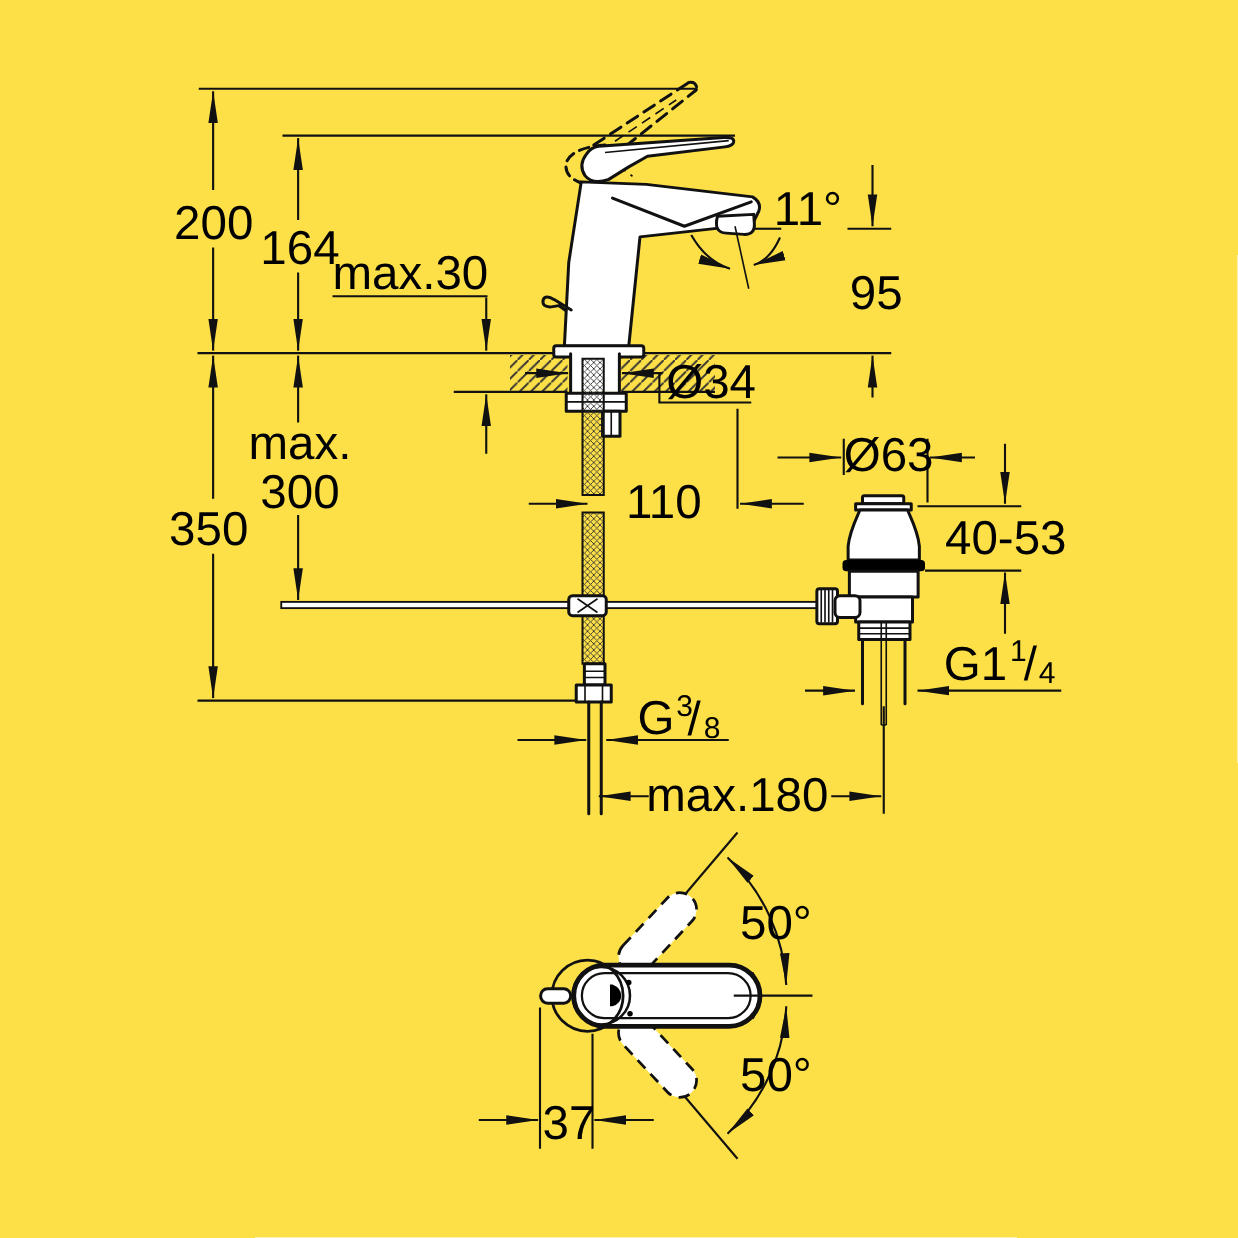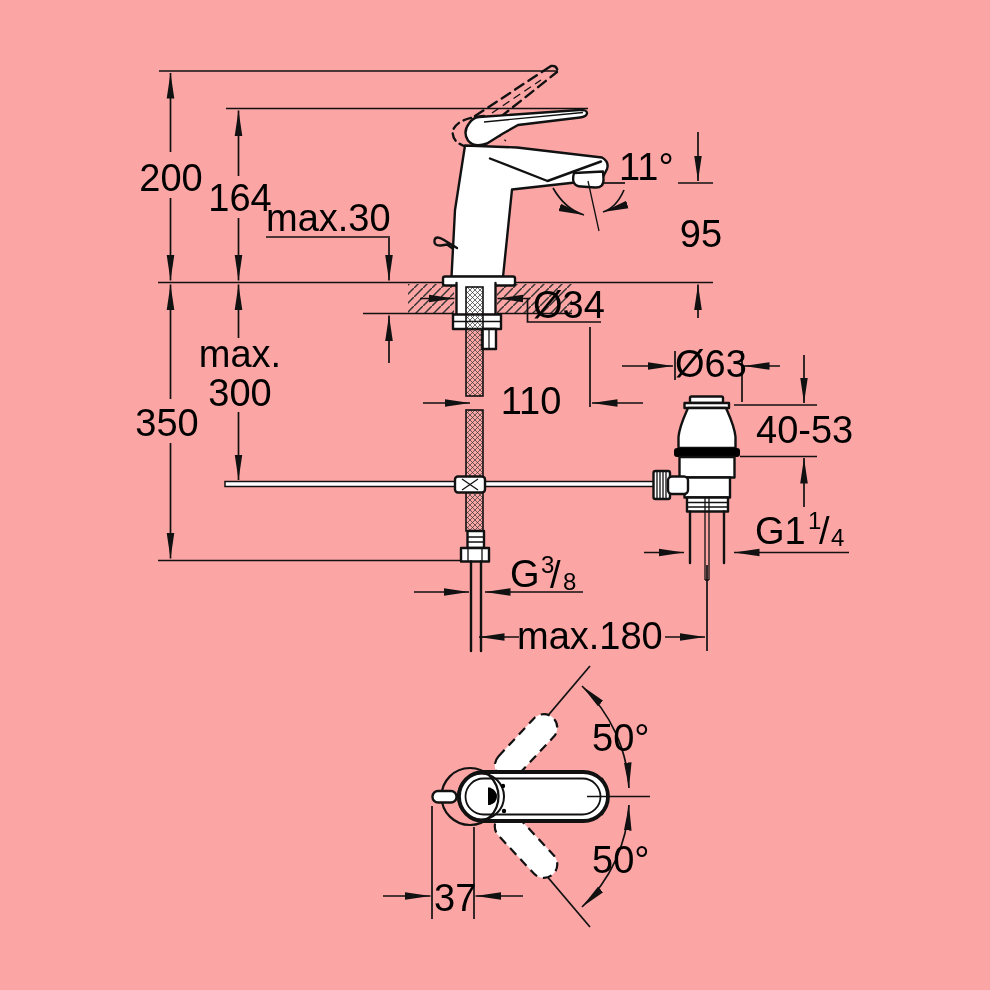--- a/index.html
+++ b/index.html
@@ -1,16 +1,16 @@
 <!DOCTYPE html>
 <html><head>
 <meta charset="utf-8">
 <style>
   html,body{margin:0;padding:0;background:#fff;}
-  .page{position:relative;width:990px;height:990px;background:#fca5a5;overflow:hidden;}
+  .page{position:relative;width:990px;height:990px;background:#fde047;overflow:hidden;}
   svg{display:block;}
   svg text{font-family:"Liberation Sans","DejaVu Sans",sans-serif;fill:#000;}
   .t38{font-size:38px;}
   .t24{font-size:24px;}
   .mid{text-anchor:middle;}
   .ln{stroke:#111;stroke-width:1.7;fill:none;stroke-linecap:butt;}
   .out{stroke:#111;stroke-width:2.4;fill:none;stroke-linejoin:round;stroke-linecap:round;}
   .outw{stroke:#111;stroke-width:2.4;fill:#fff;stroke-linejoin:round;}
   .thin{stroke:#111;stroke-width:1.3;fill:none;}
   .dash{stroke-dasharray:10 6;}

